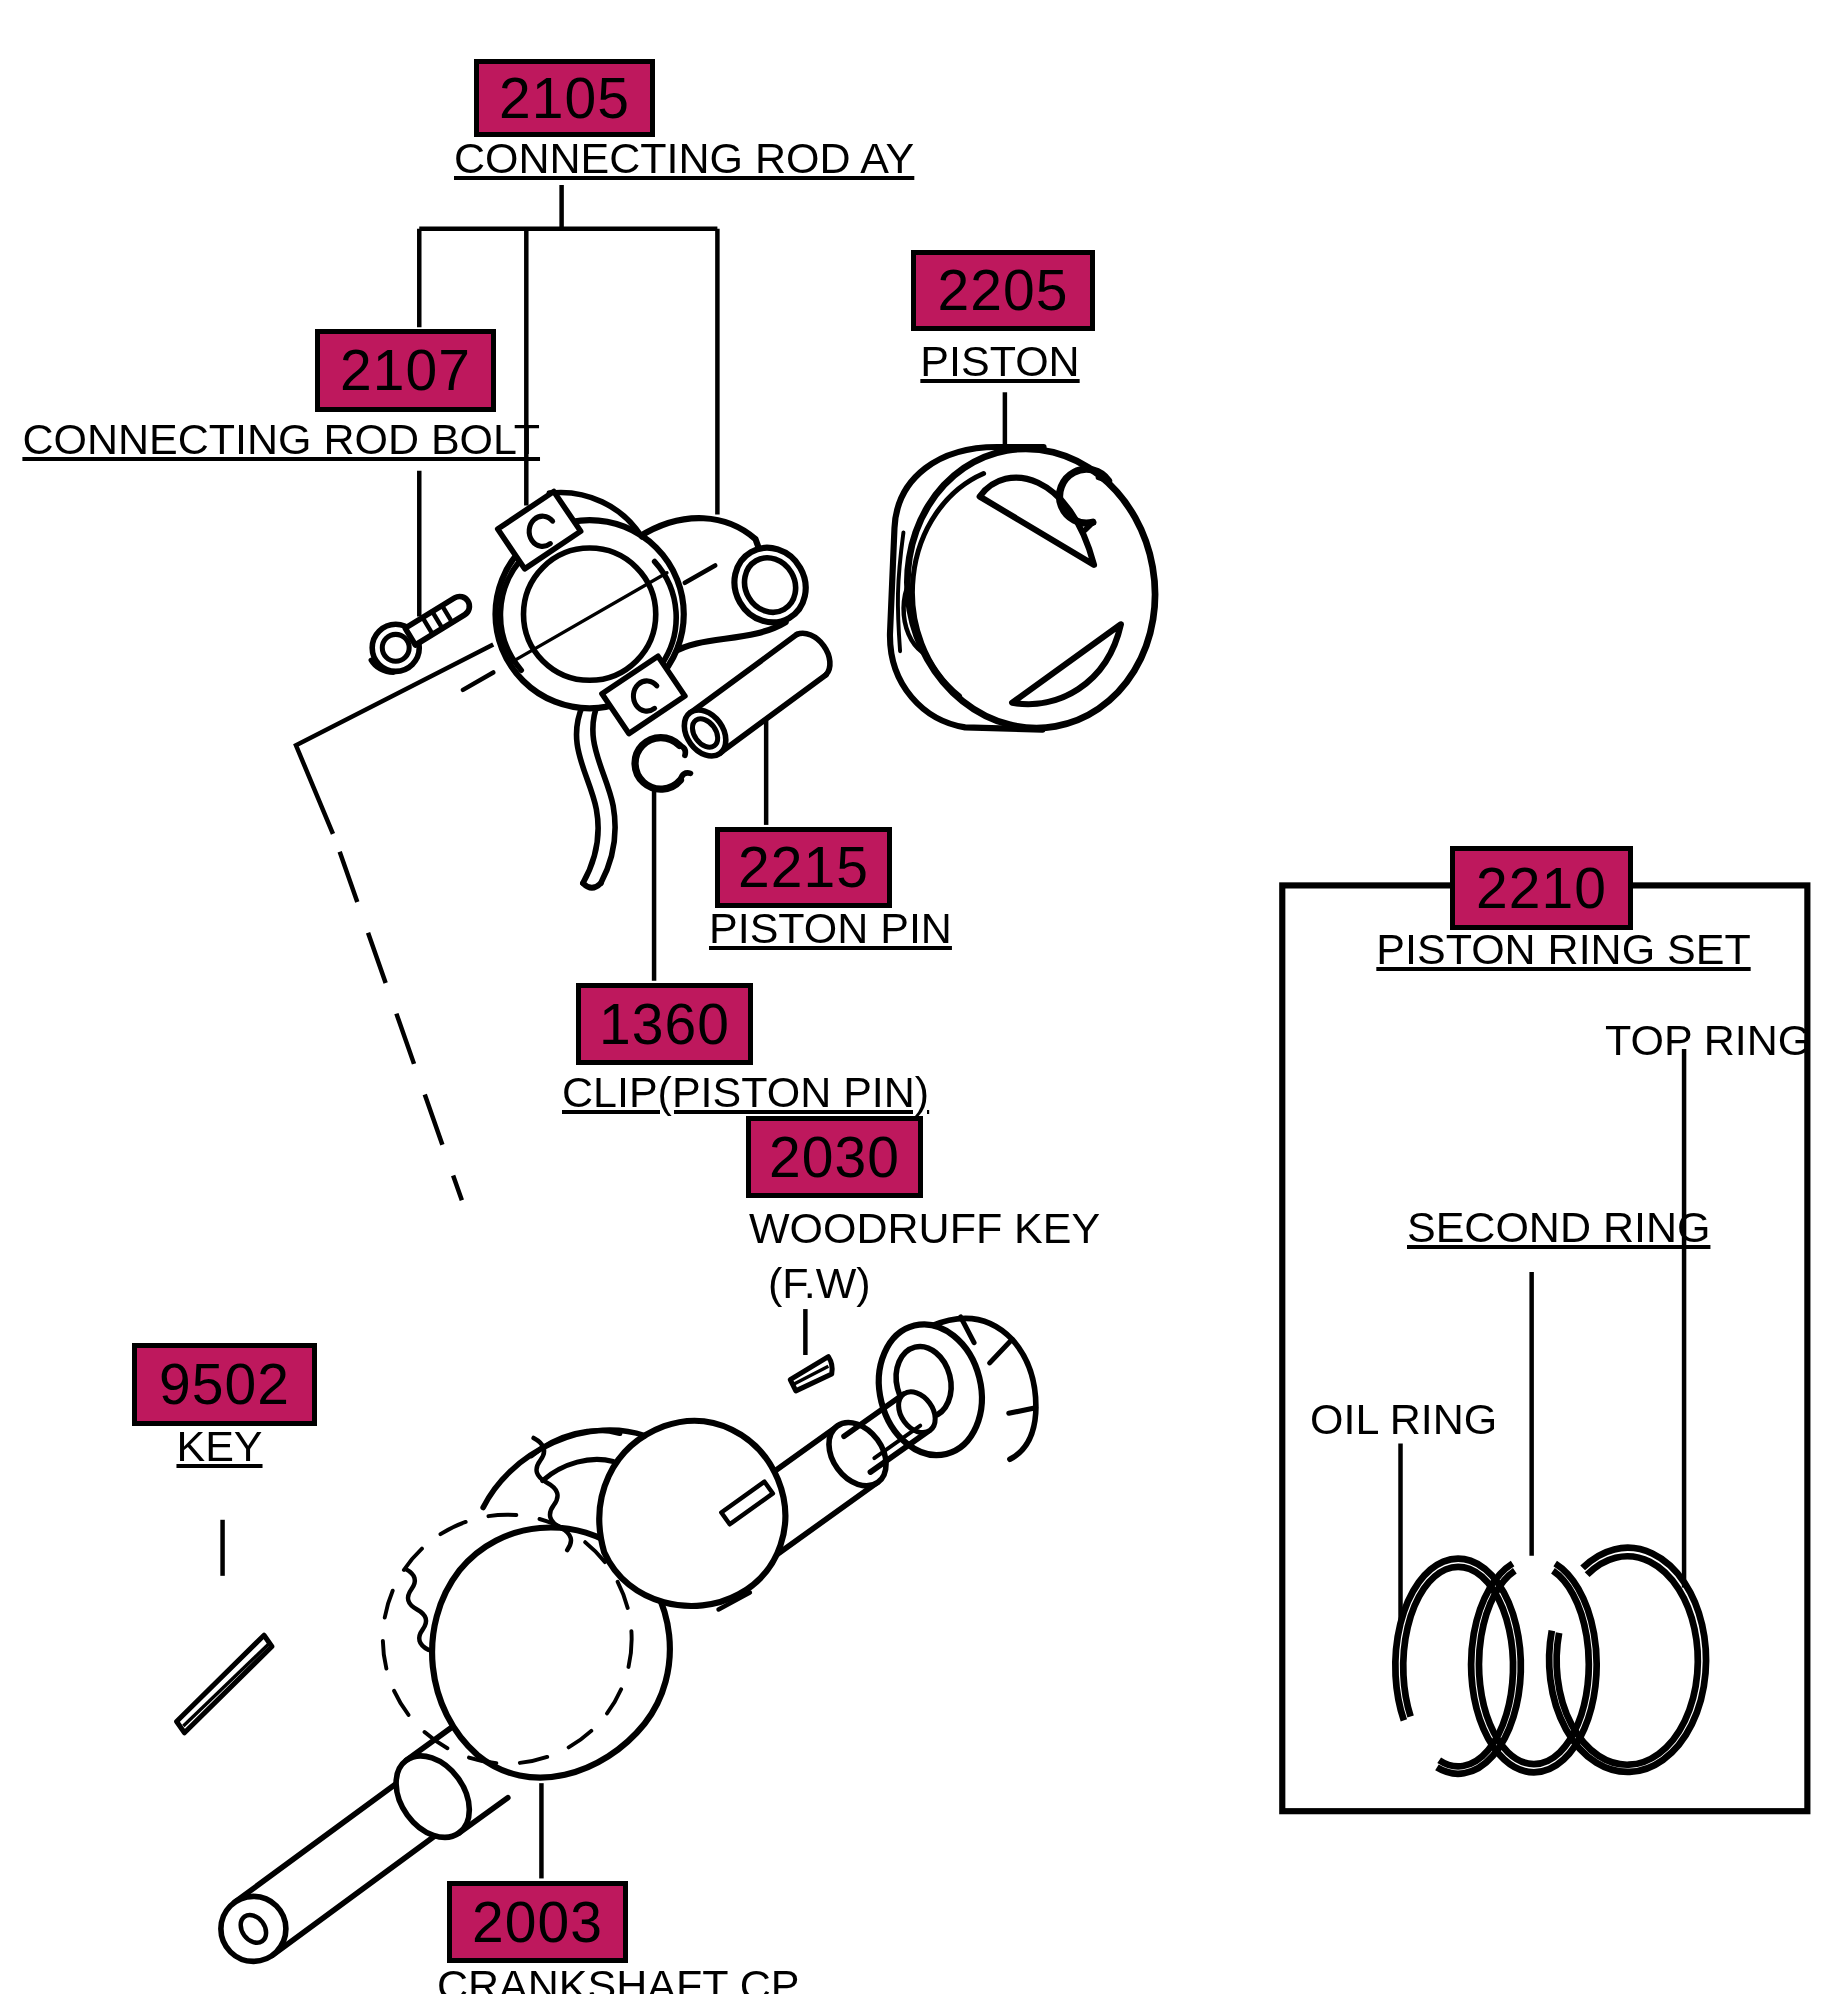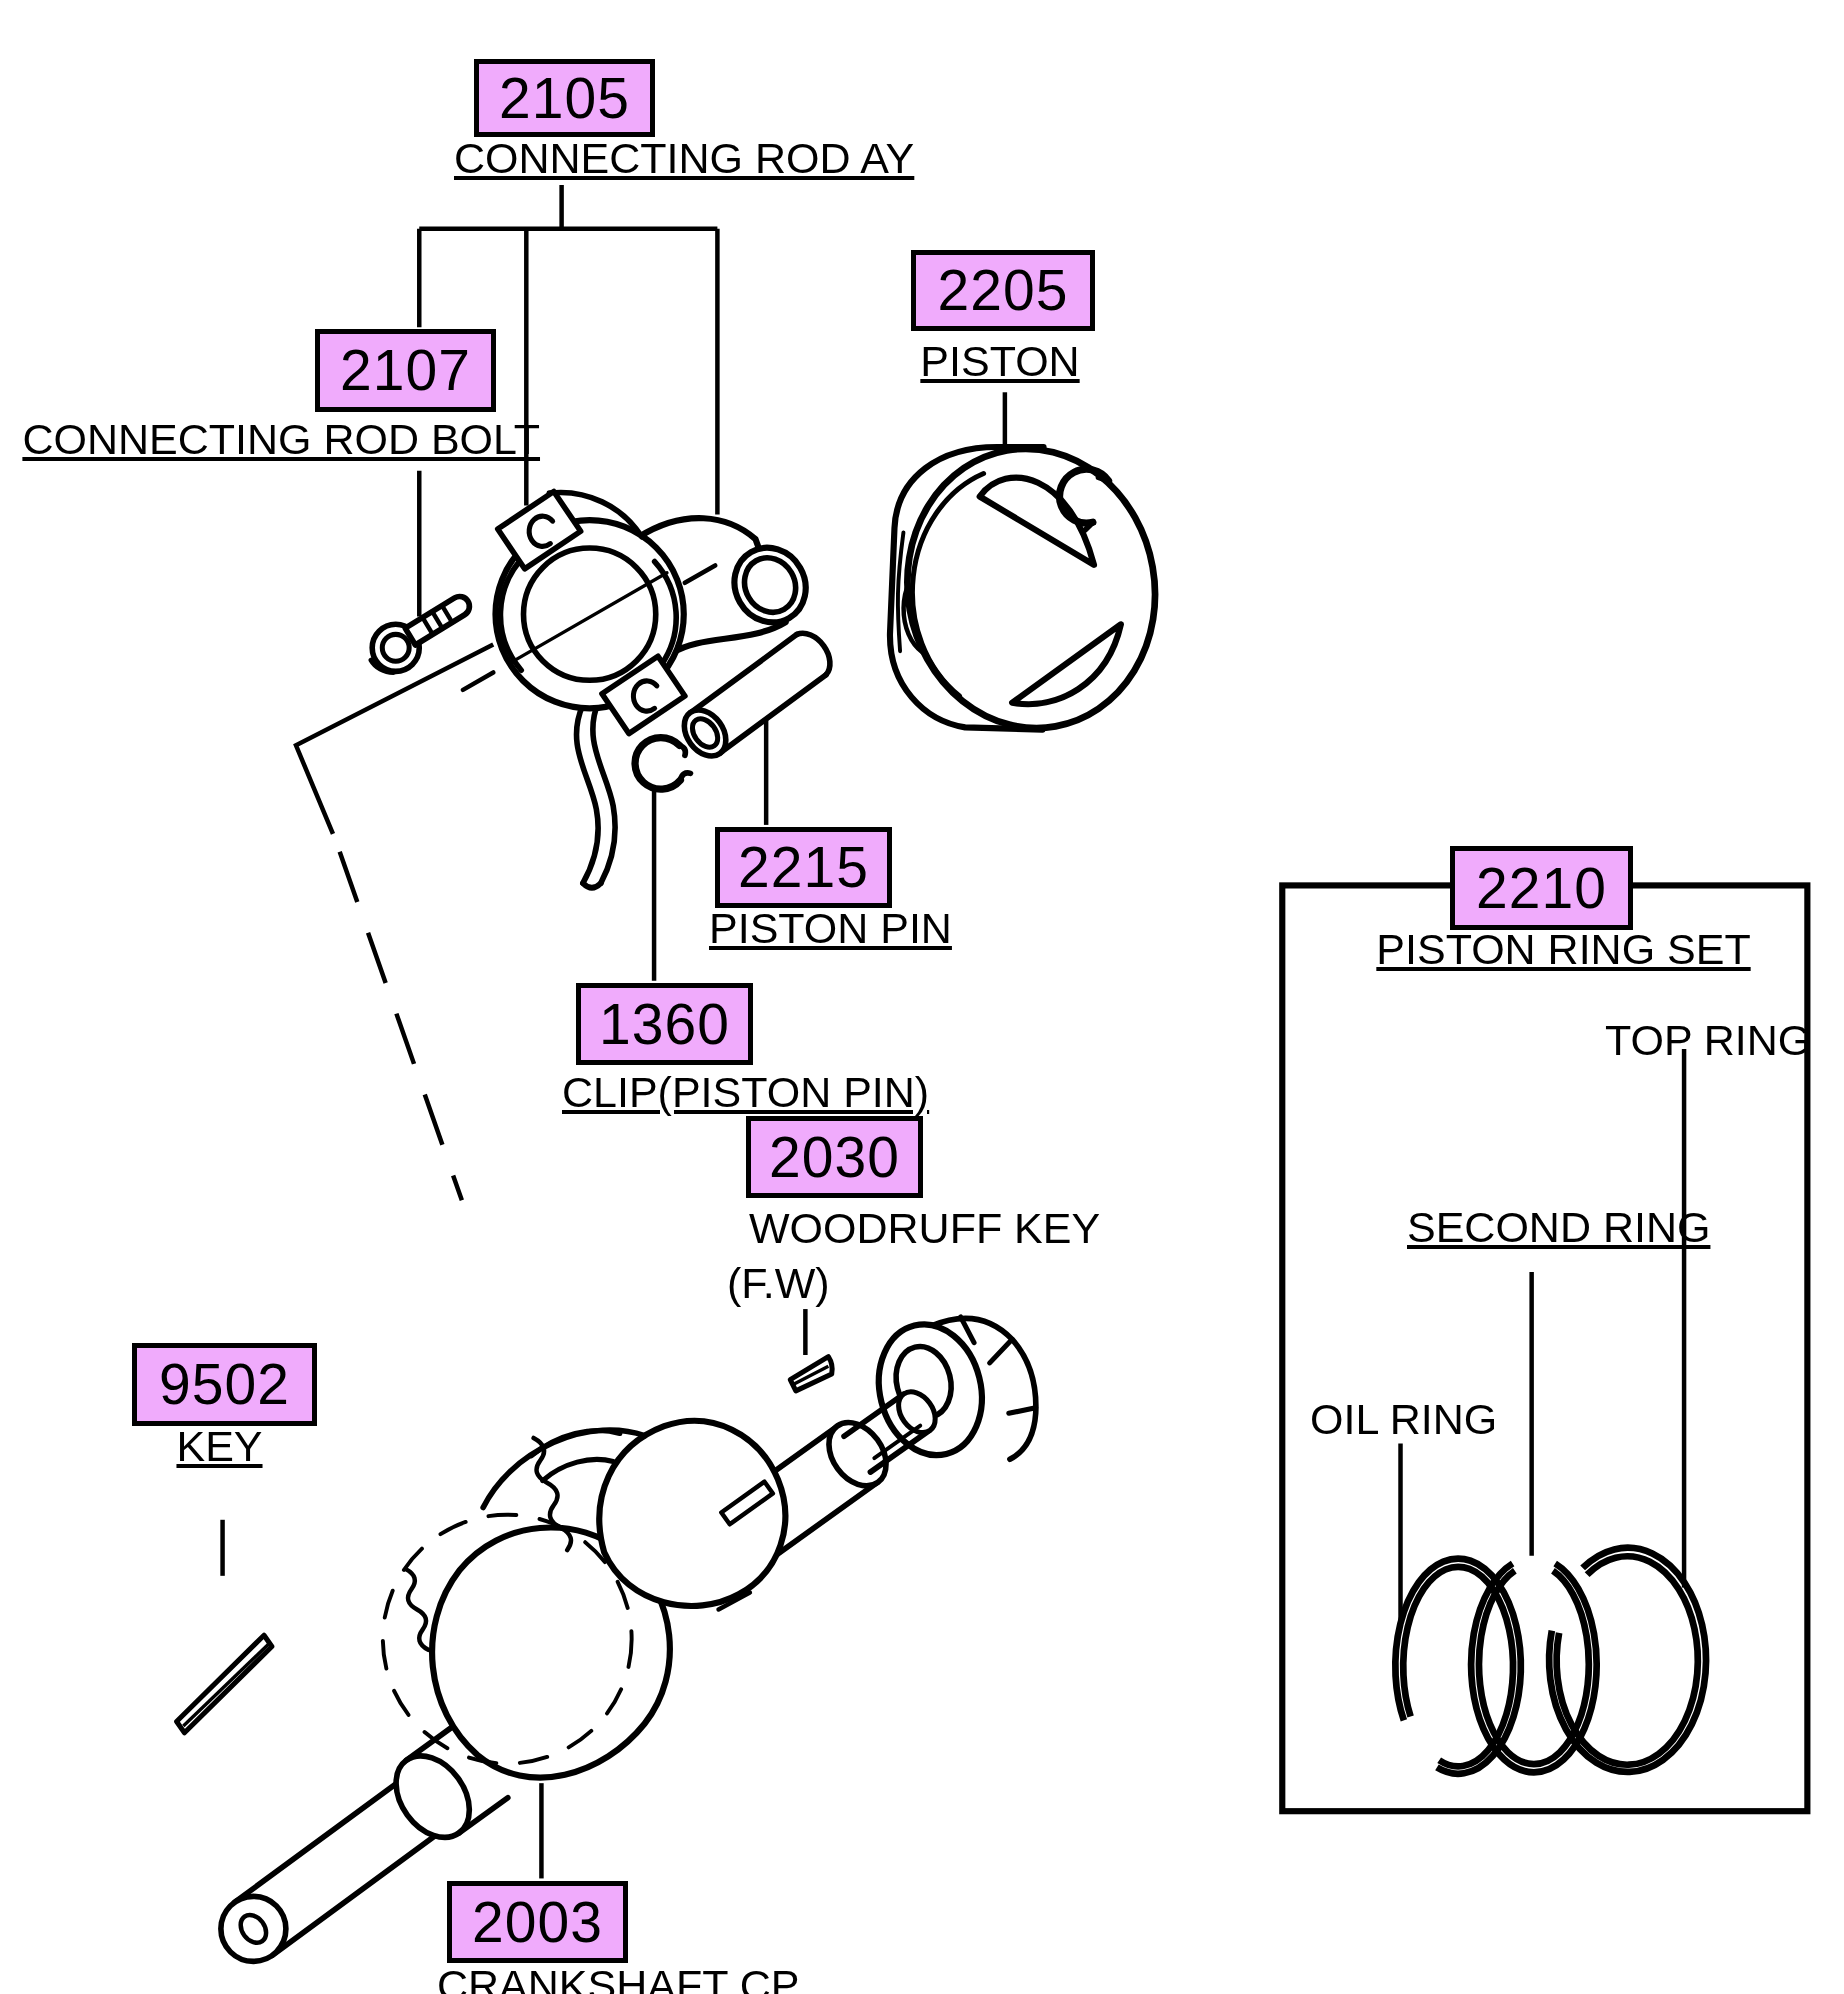--- a/index.html
+++ b/index.html
@@ -2,21 +2,21 @@
 <html style="font-size:9px"><head>
 <meta charset="utf-8">
 <style>
   html,body{margin:0;padding:0;}
   body{
     width:1845px;height:1995px;position:relative;background:#ffffff;
     font-family:"Liberation Sans", sans-serif;color:#000;overflow:hidden;
   }
   svg{position:absolute;left:0;top:0;}
   .tag{
-    position:absolute;border:5px solid #000;background:#f0abfc;
+    position:absolute;border:5px solid #000;background:#be185d;
     display:flex;align-items:center;justify-content:center;
     font-size:57px;letter-spacing:1.1px;z-index:2;line-height:1;
   }
   .cap{
     position:absolute;font-size:43px;line-height:1.15;white-space:nowrap;z-index:2;
   }
   .c-center{text-align:center;text-decoration:underline;}
   .c-right{text-align:right;margin-top:17px;}
 </style>
 </head>
@@ -158,21 +158,21 @@
 <div class="tag" style="left:132px;top:1343px;width:175px;height:73px">9502</div>
 <div class="tag" style="left:447px;top:1881px;width:171px;height:72px">2003</div>
 <div class="tag" style="left:1450px;top:846px;width:173px;height:74px">2210</div>
 
 <div class="cap c-center" style="left:454px;top:134px;width:454px">CONNECTING ROD AY</div>
 <div class="cap c-center" style="left:22.4px;top:415px;width:482px">CONNECTING ROD BOLT</div>
 <div class="cap c-center" style="left:916px;top:337px;width:168px">PISTON</div>
 <div class="cap c-center" style="left:709px;top:904px;width:179px">PISTON PIN</div>
 <div class="cap c-center" style="left:562px;top:1068px;width:347px">CLIP(PISTON PIN)</div>
 <div class="cap" style="left:749px;top:1204px">WOODRUFF KEY</div>
-<div class="cap" style="left:727px;top:1259px">(F.W)</div>
+<div class="cap" style="left:768px;top:1259px">(F.W)</div>
 <div class="cap c-center" style="left:160px;top:1422px;width:119px">KEY</div>
 <div class="cap c-center" style="left:437px;top:1961px;width:347px">CRANKSHAFT CP</div>
 <div class="cap c-center" style="left:1370px;top:925px;width:387px">PISTON RING SET</div>
 
 <div class="cap c-right" style="left:1605px;top:999px;width:196px">TOP RING</div>
 <div class="cap c-center" style="left:1407px;top:1203px;width:263px">SECOND RING</div>
 <div class="cap" style="left:1310px;top:1395px;width:174px">OIL RING</div>
 
 
 </body></html>

